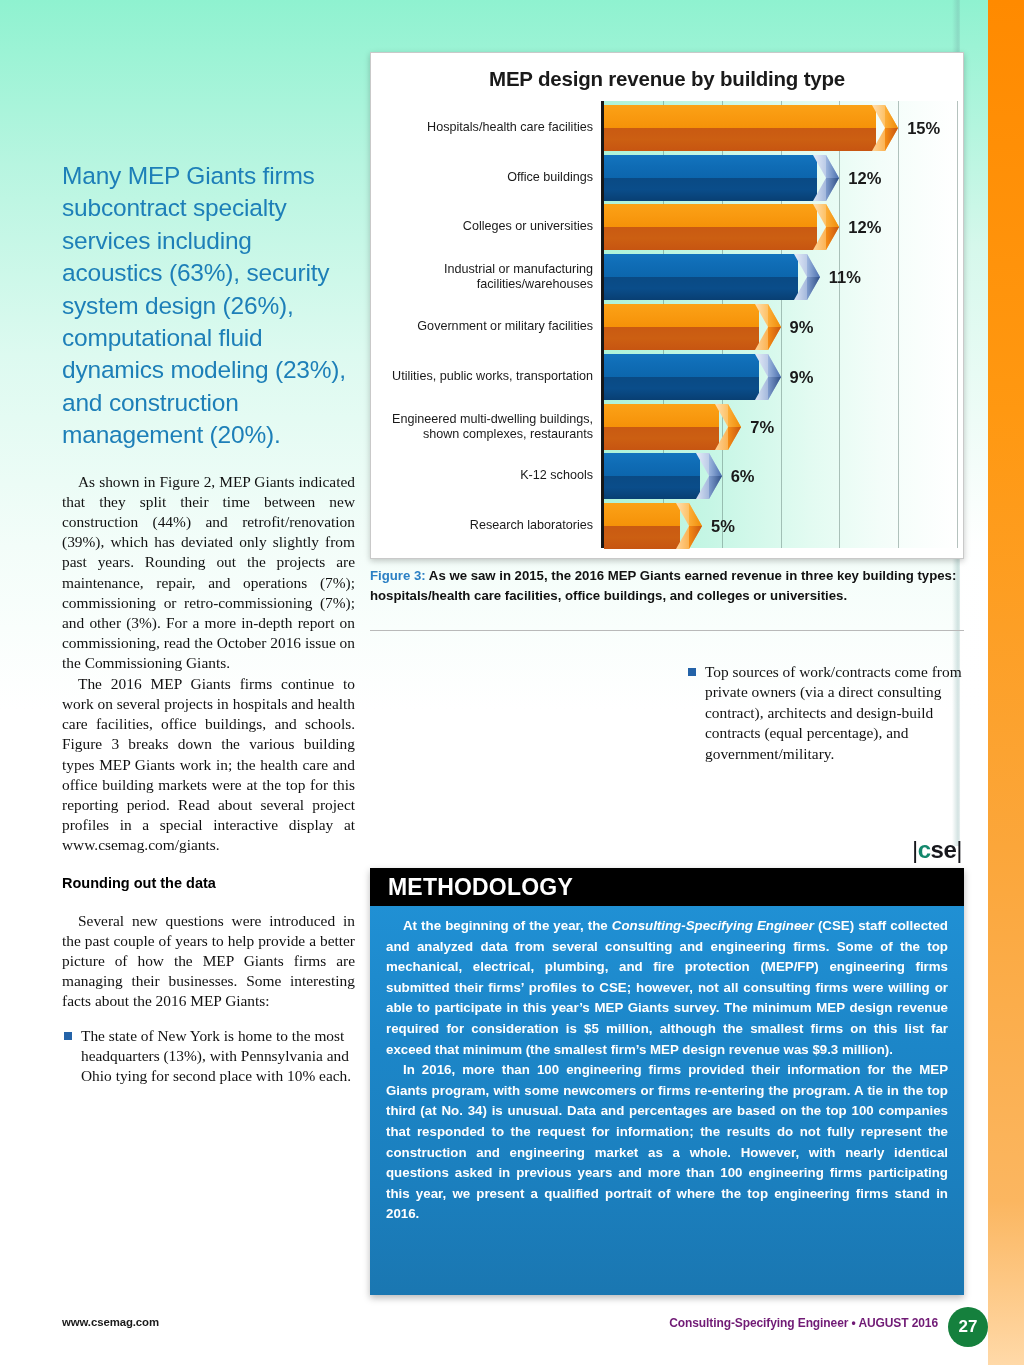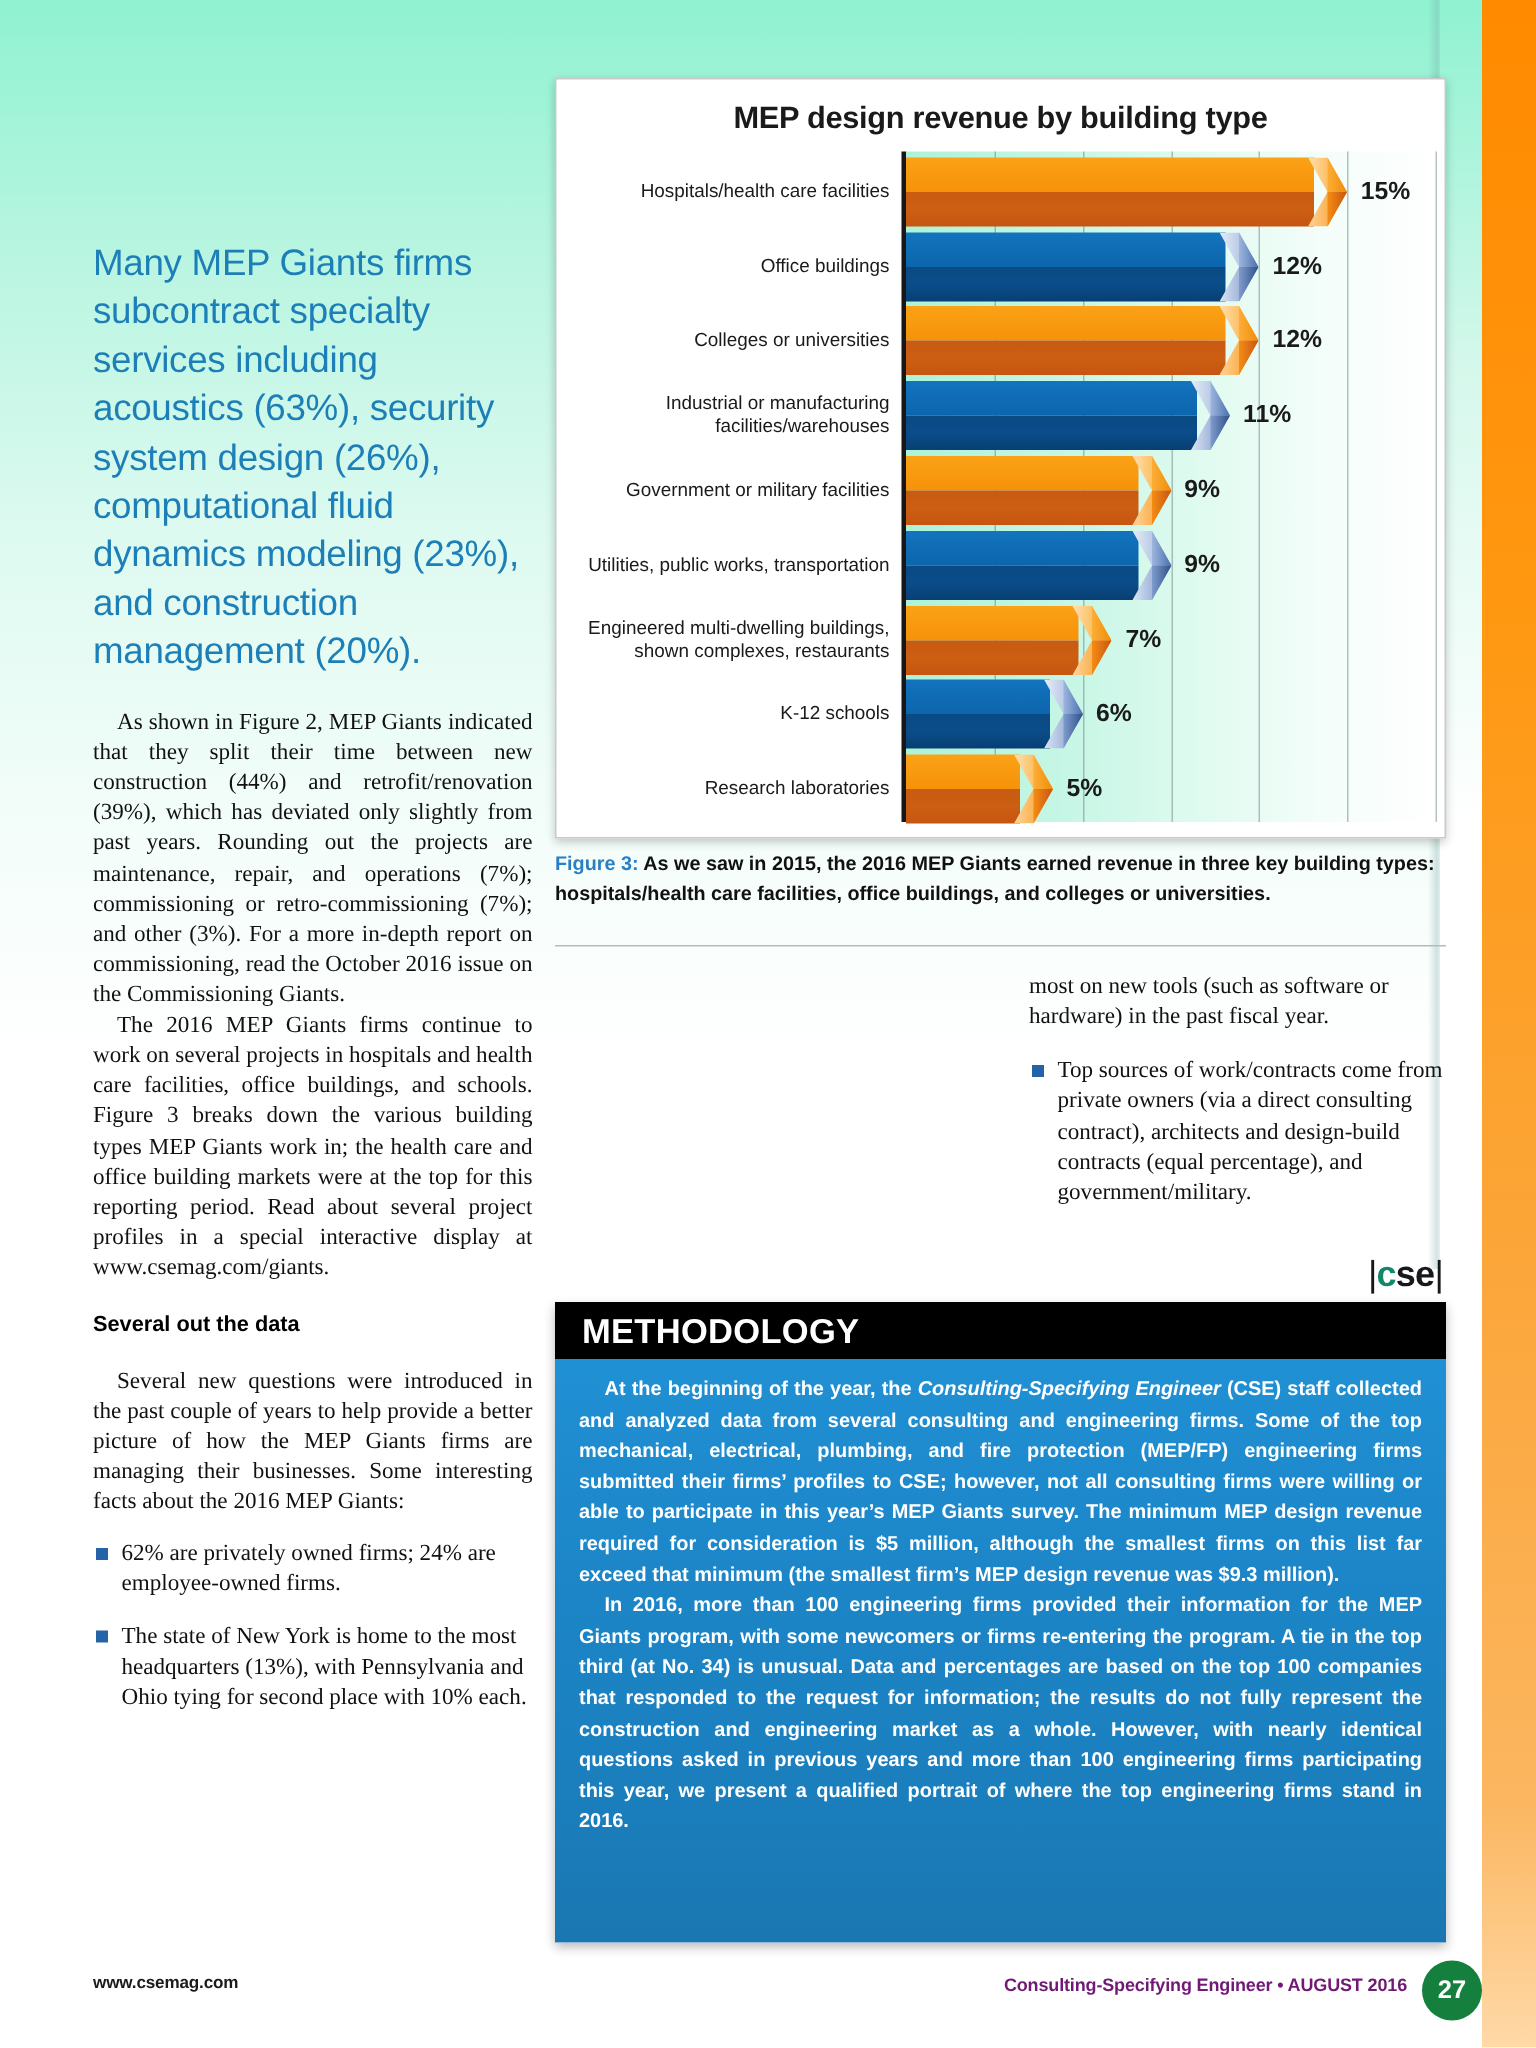--- a/index.html
+++ b/index.html
@@ -210,28 +210,27 @@
 <div id="sheet">
 
   <div id="left-col">
     <div id="pullquote">Many MEP Giants firms subcontract specialty services including acoustics (63%), security system design (26%), computational fluid dynamics modeling (23%), and construction management (20%).</div>
 
     <div class="serif-body">
       <p>As shown in Figure 2, MEP Giants indicated that they split their time between new construction (44%) and retrofit/renovation (39%), which has deviated only slightly from past years. Rounding out the projects are maintenance, repair, and operations (7%); commissioning or retro-commissioning (7%); and other (3%). For a more in-depth report on commissioning, read the October 2016 issue on the Commissioning Giants.</p>
       <p>The 2016 MEP Giants firms continue to work on several projects in hospitals and health care facilities, office buildings, and schools. Figure 3 breaks down the various building types MEP Giants work in; the health care and office building markets were at the top for this reporting period. Read about several project profiles in a special interactive display at www.csemag.com/giants.</p>
     </div>
 
-    <div class="subhead">Several out the data</div>
+    <div class="subhead">Rounding out the data</div>
 
     <div class="serif-body">
       <p>Several new questions were introduced in the past couple of years to help provide a better picture of how the MEP Giants firms are managing their businesses. Some interesting facts about the 2016 MEP Giants:</p>
     </div>
 
     <ul class="sq">
-      <li>62% are privately owned firms; 24% are employee-owned firms.</li>
       <li>The state of New York is home to the most headquarters (13%), with Pennsylvania and Ohio tying for second place with 10% each.</li>
     </ul>
   </div>
 
   <div id="chart-card">
     <div id="chart-title">MEP design revenue by building type</div>
     <div id="chart-body">
       <div id="cat-labels">
           <div class="catlabel" style="top: 26.8889px;">Hospitals/health care facilities</div>
           <div class="catlabel" style="top: 76.6667px;">Office buildings</div>
@@ -551,21 +550,20 @@
     </div>
   </div>
 
   <div id="fig-caption">
     <span class="lbl">Figure 3:</span><span> As we saw in 2015, the 2016 MEP Giants earned revenue in three key building types: hospitals/health care facilities, office buildings, and colleges or universities.</span>
   </div>
   <div id="cap-rule"></div>
 
 
   <div id="bul-right">
-    <p class="cont">most on new tools (such as software or hardware) in the past fiscal year.</p>
     <ul class="sq">
       <li>Top sources of work/contracts come from private owners (via a direct consulting contract), architects and design-build contracts (equal percentage), and government/military.</li>
     </ul>
     <div id="cse-logo"><span class="bar1">|</span><span class="c">c</span><span>se</span><span class="bar2">|</span></div>
   </div>
 
   <div id="methodology">
     <div id="meth-head">
       <h2>METHODOLOGY</h2>
     </div>

